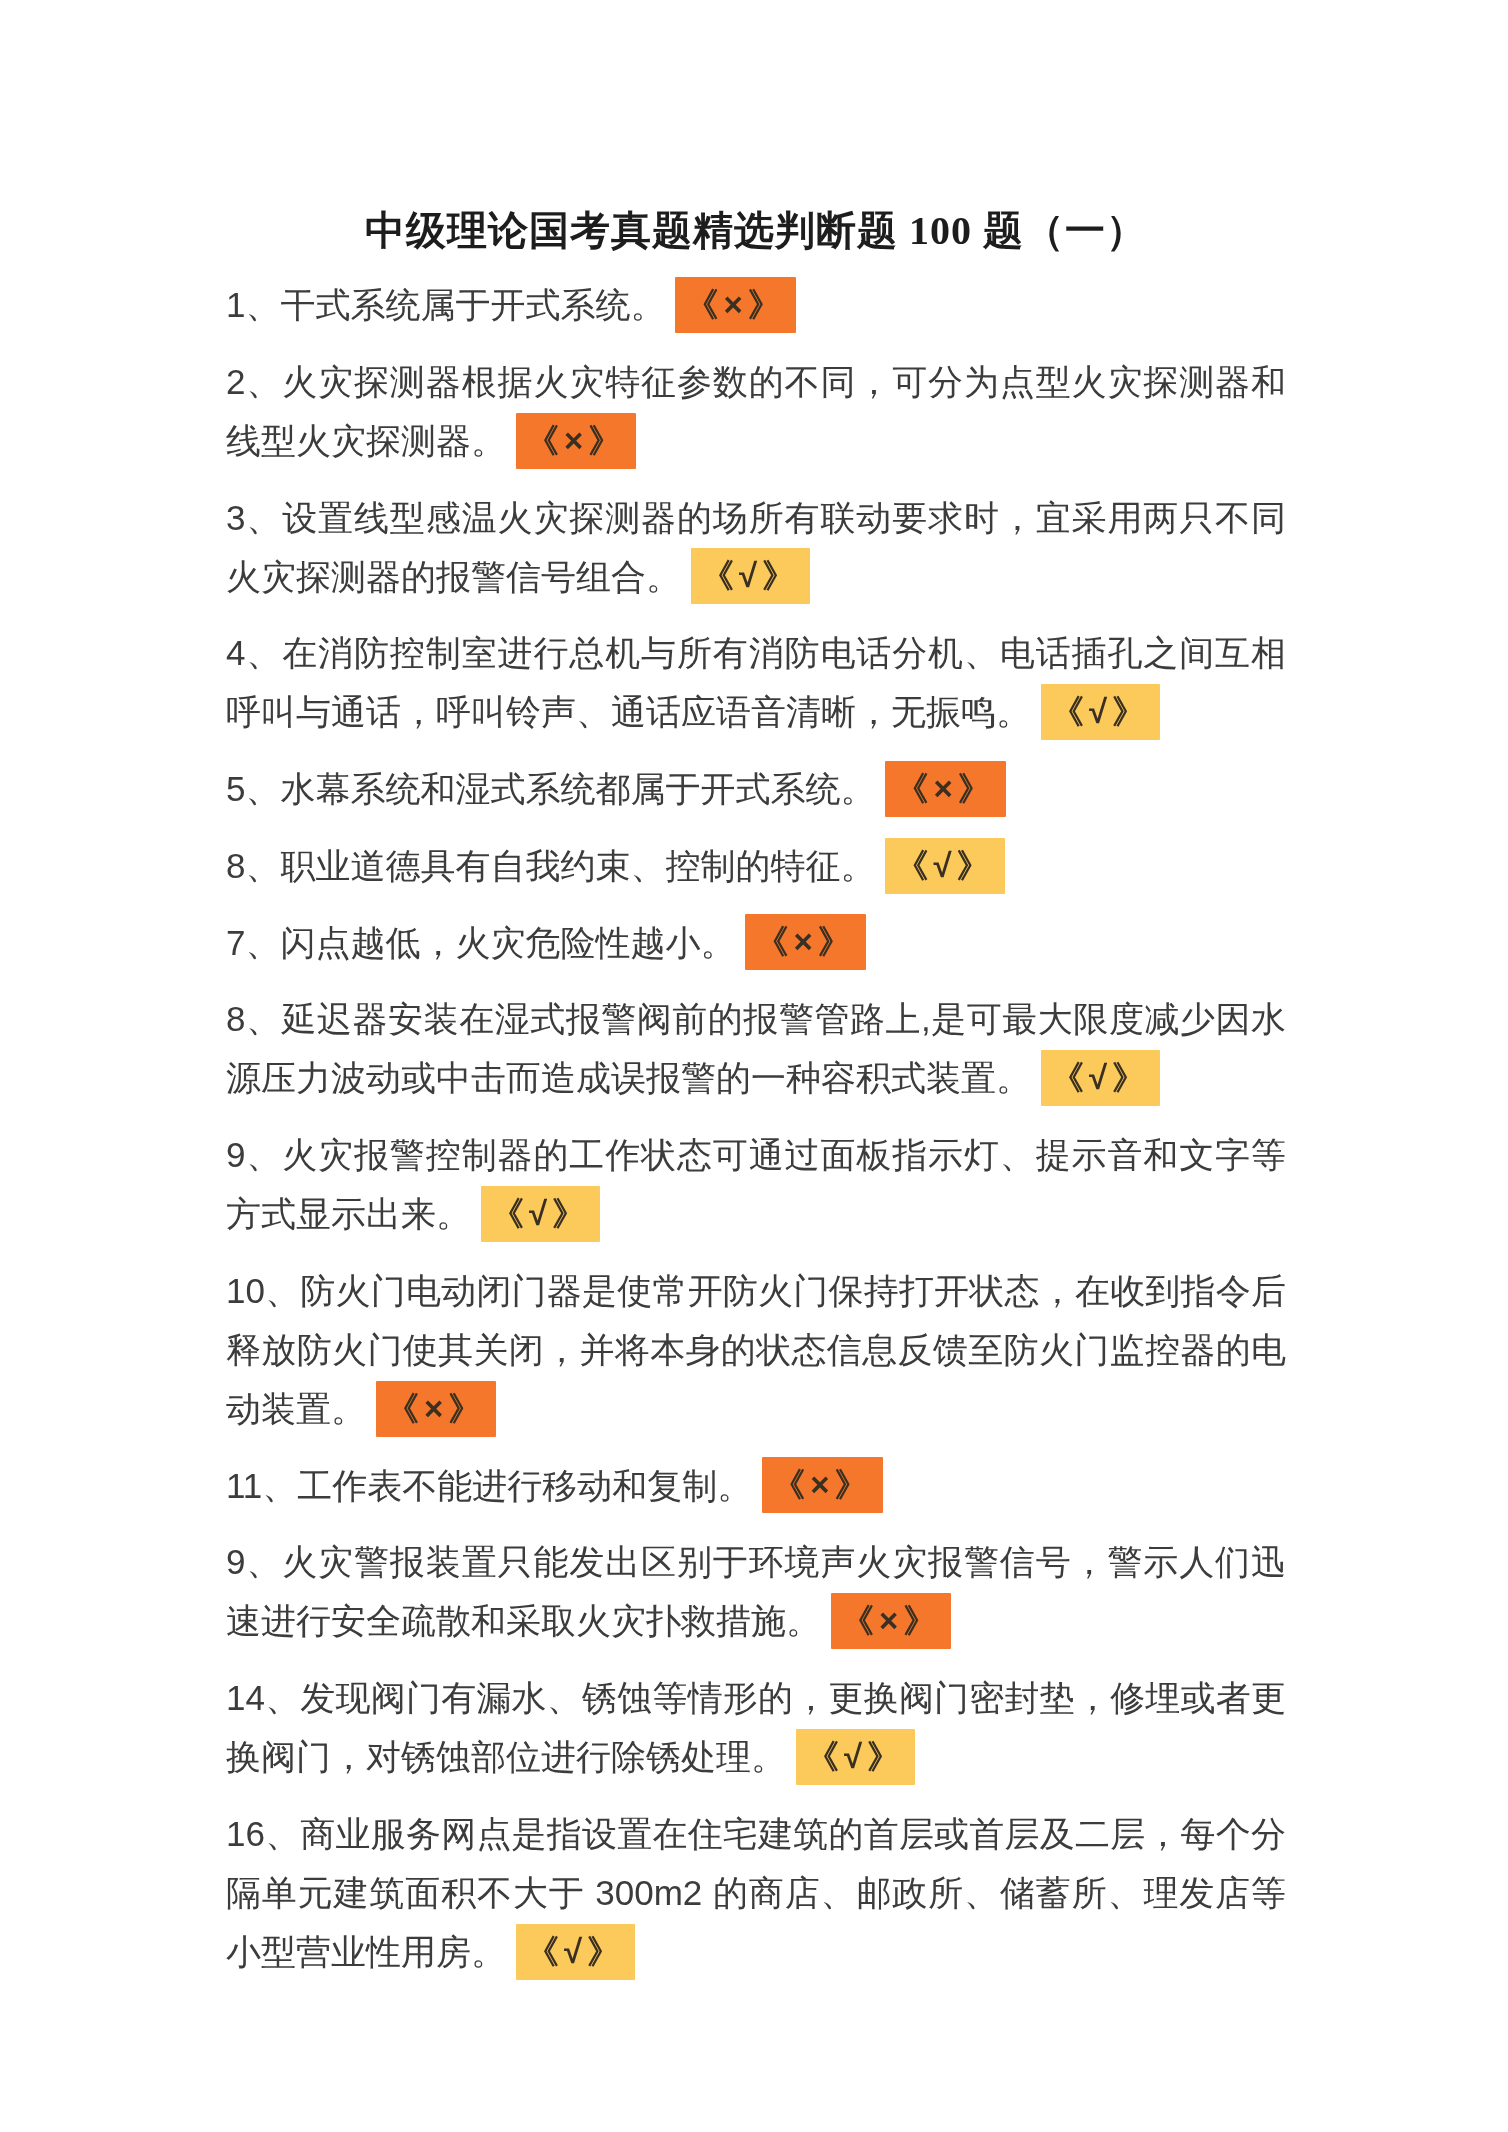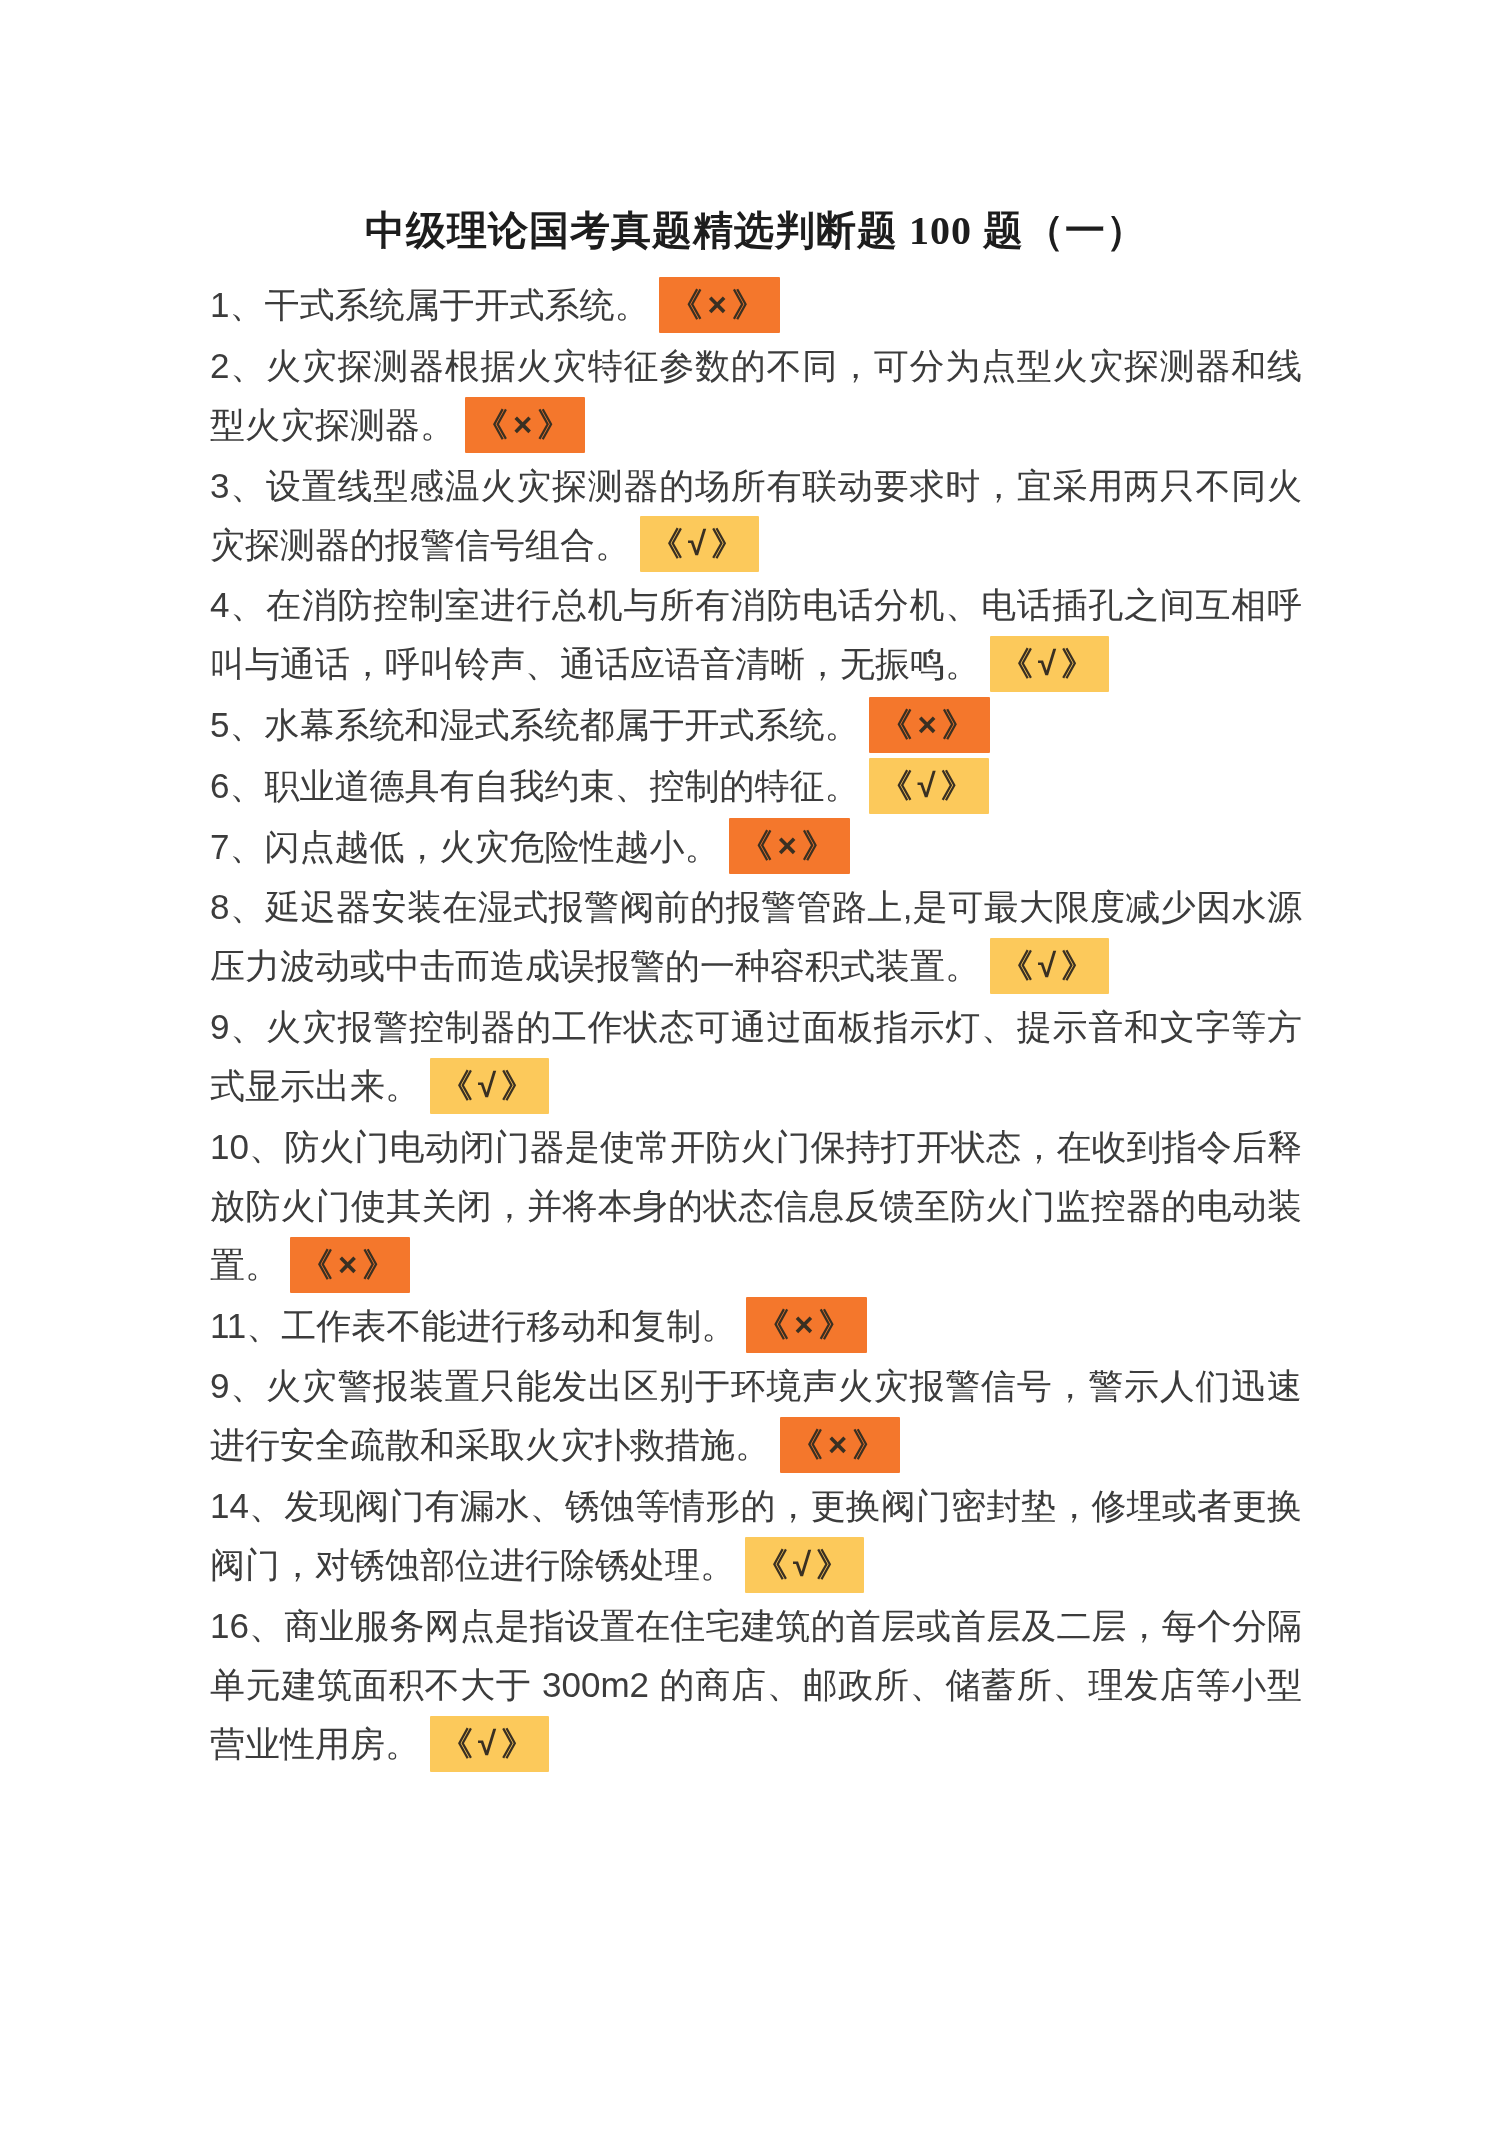--- a/index.html
+++ b/index.html
@@ -30,21 +30,21 @@
     color: #1d1d1d;
     letter-spacing: 1px;
   }
   .questions {
     font-size: 35px;
     line-height: 59px;
     color: #3c3c3c;
     text-align: justify;
   }
   .question {
-    margin: 0;
+    margin: 16px;
   }
   .badge {
     display: inline-block;
     vertical-align: middle;
     position: relative;
     top: -3px;
     margin-left: 10px;
     padding: 0 10px;
     height: 56px;
     line-height: 56px;
@@ -65,21 +65,21 @@
   <p class="question"><span>1、干式系统属于开式系统。</span><span class="badge" style="background: rgb(244, 119, 44);">《×》</span></p>
 
   <p class="question"><span>2、火灾探测器根据火灾特征参数的不同，可分为点型火灾探测器和线型火灾探测器。</span><span class="badge" style="background: rgb(244, 119, 44);">《×》</span></p>
 
   <p class="question"><span>3、设置线型感温火灾探测器的场所有联动要求时，宜采用两只不同火灾探测器的报警信号组合。</span><span class="badge" style="background: rgb(252, 201, 91);">《√》</span></p>
 
   <p class="question"><span>4、在消防控制室进行总机与所有消防电话分机、电话插孔之间互相呼叫与通话，呼叫铃声、通话应语音清晰，无振鸣。</span><span class="badge" style="background: rgb(252, 201, 91);">《√》</span></p>
 
   <p class="question"><span>5、水幕系统和湿式系统都属于开式系统。</span><span class="badge" style="background: rgb(244, 119, 44);">《×》</span></p>
 
-  <p class="question"><span>6、职业道德具有自我约束、控制的特征。</span><span class="badge" style="background: rgb(252, 201, 91);">《√》</span></p>
+  <p class="question"><span>8、职业道德具有自我约束、控制的特征。</span><span class="badge" style="background: rgb(252, 201, 91);">《√》</span></p>
 
   <p class="question"><span>7、闪点越低，火灾危险性越小。</span><span class="badge" style="background: rgb(244, 119, 44);">《×》</span></p>
 
   <p class="question"><span>8、延迟器安装在湿式报警阀前的报警管路上,是可最大限度减少因水源压力波动或中击而造成误报警的一种容积式装置。</span><span class="badge" style="background: rgb(252, 201, 91);">《√》</span></p>
 
   <p class="question"><span>9、火灾报警控制器的工作状态可通过面板指示灯、提示音和文字等方式显示出来。</span><span class="badge" style="background: rgb(252, 201, 91);">《√》</span></p>
 
   <p class="question"><span>10、防火门电动闭门器是使常开防火门保持打开状态，在收到指令后释放防火门使其关闭，并将本身的状态信息反馈至防火门监控器的电动装置。</span><span class="badge" style="background: rgb(244, 119, 44);">《×》</span></p>
 
   <p class="question"><span>11、工作表不能进行移动和复制。</span><span class="badge" style="background: rgb(244, 119, 44);">《×》</span></p>

